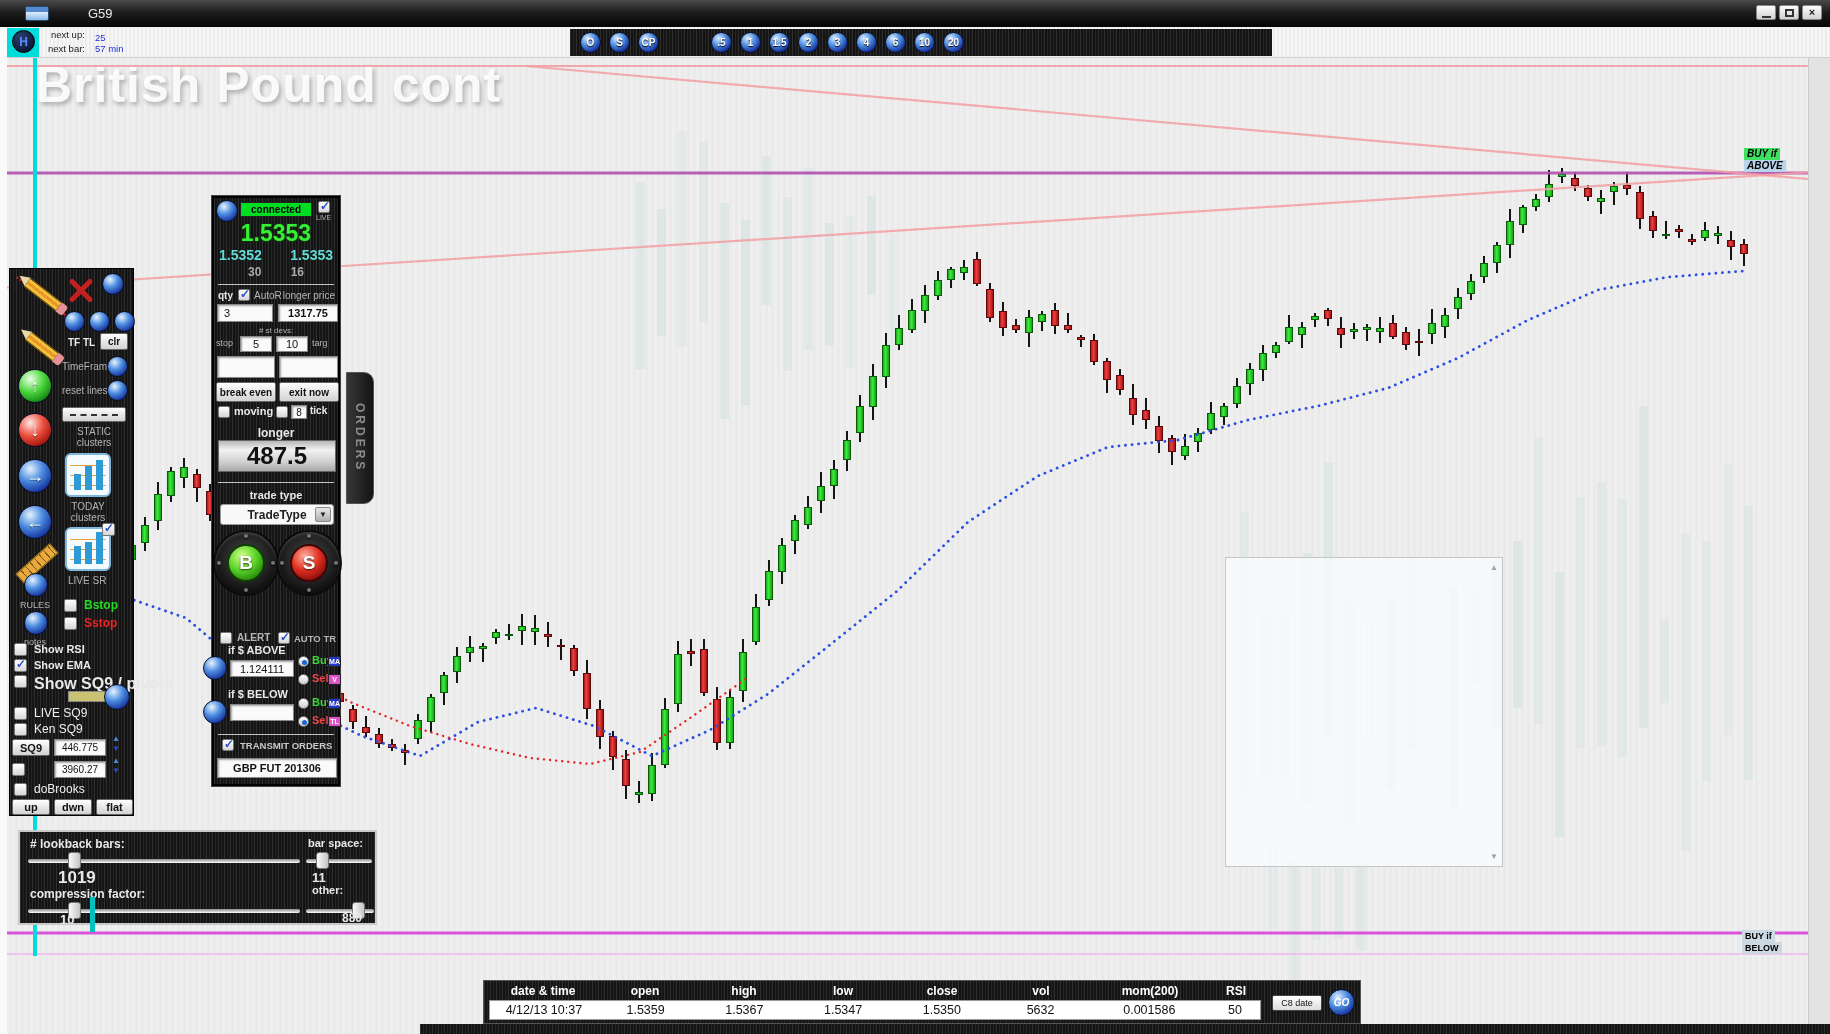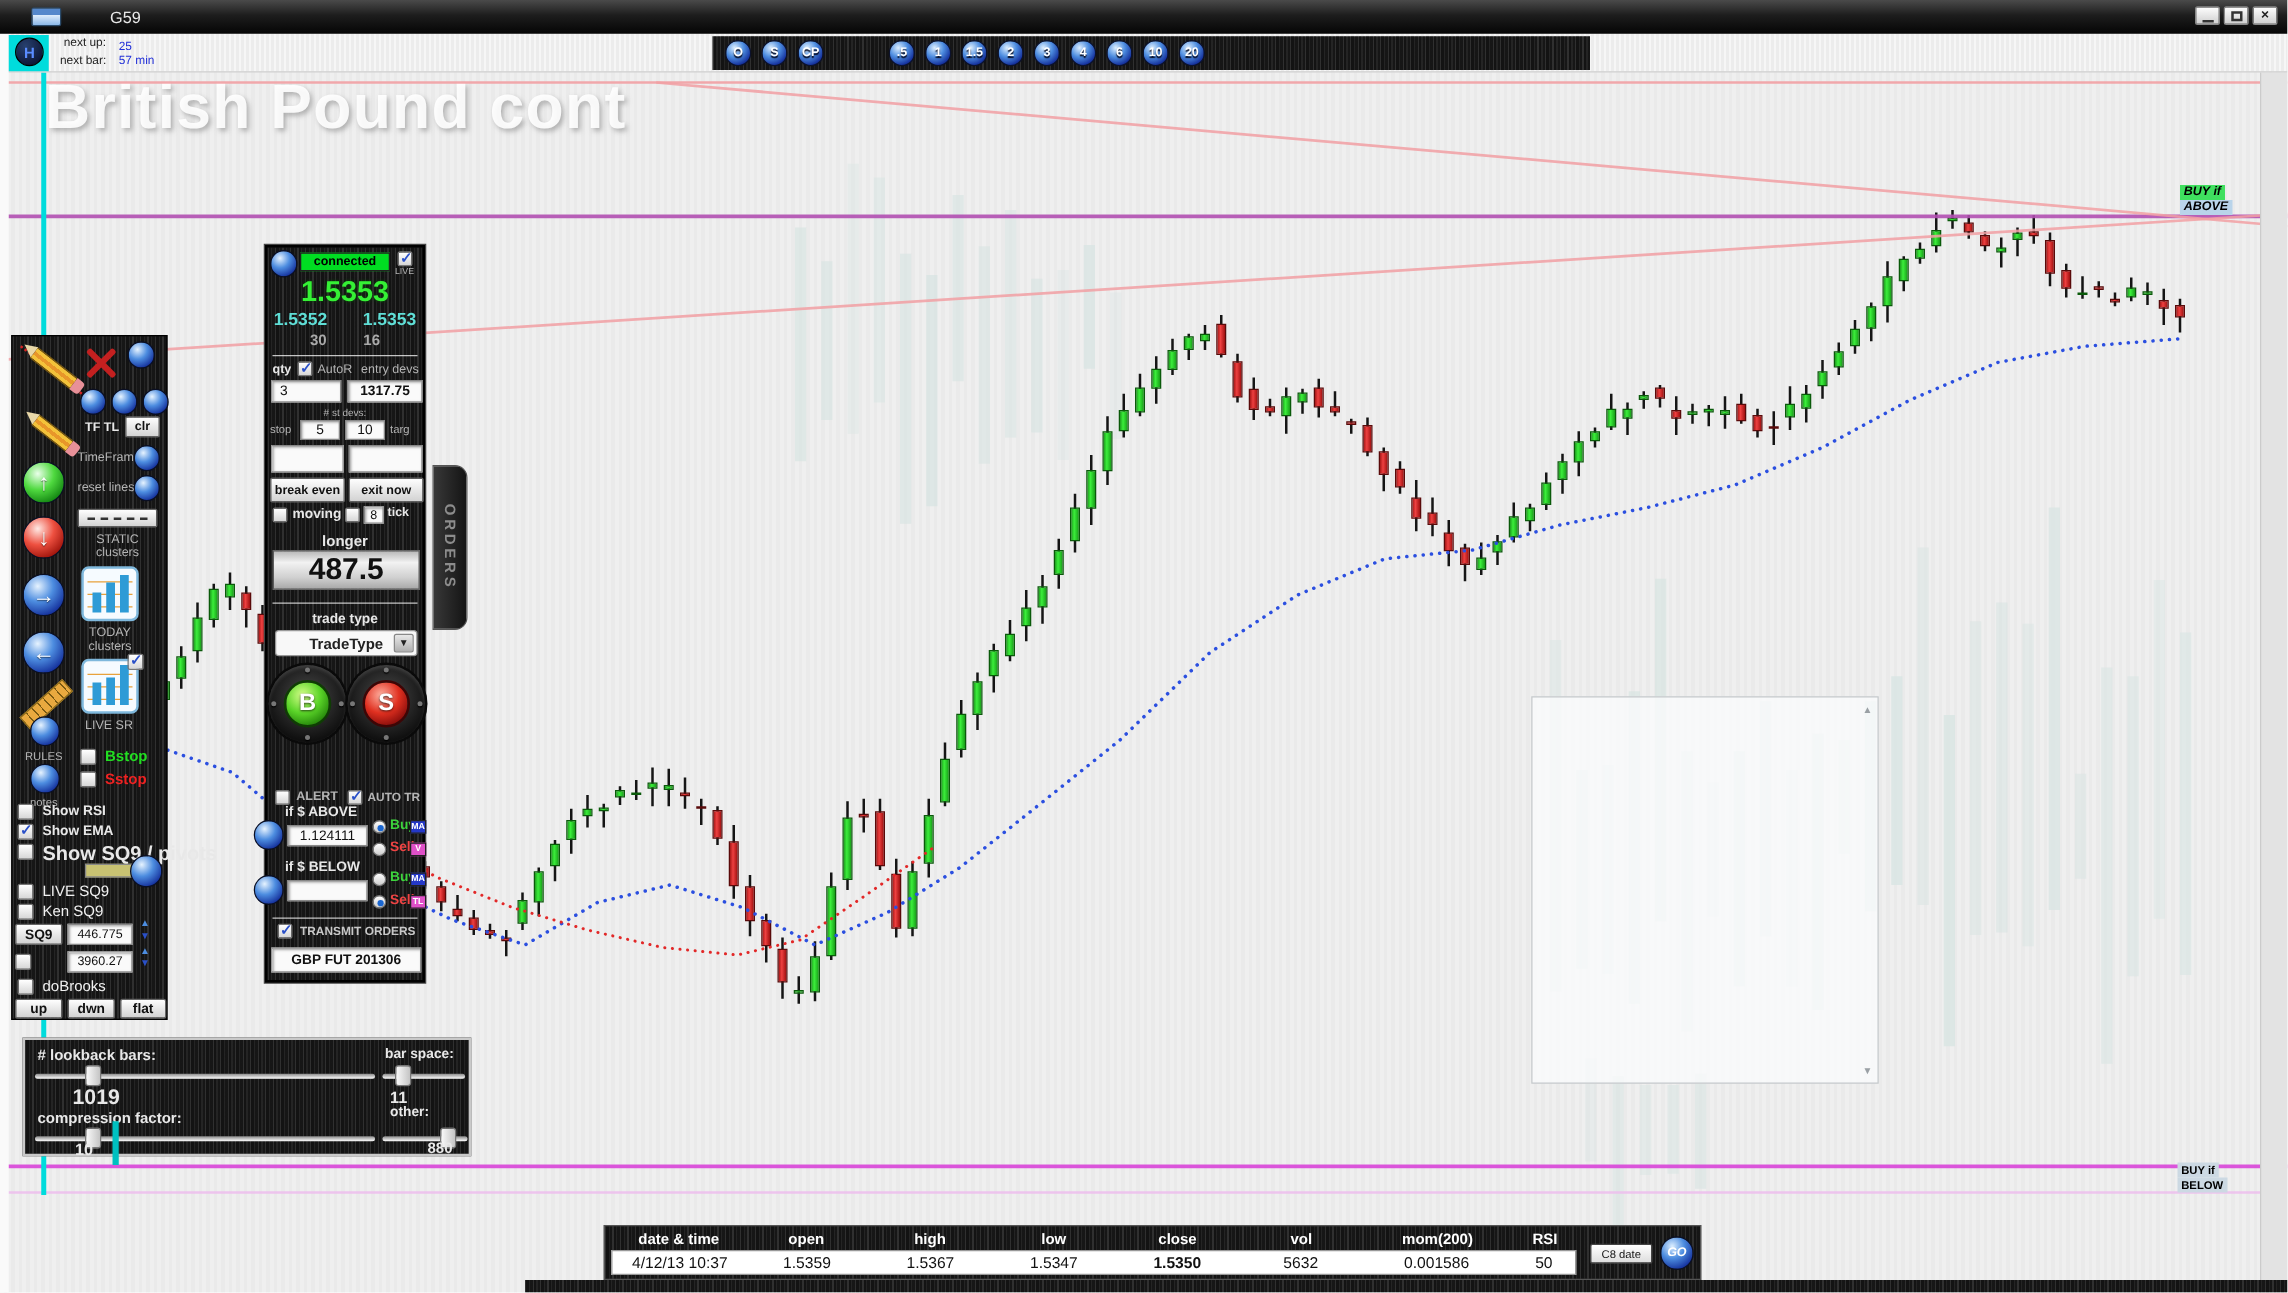--- a/index.html
+++ b/index.html
@@ -605,21 +605,21 @@
   <span class="glbl" style="left:102px;top:16px;font-size:7px">LIVE</span>
   <div id="lastprice">1.5353</div>
   <span class="quote" style="left:5px;top:49px">1.5352</span>
   <span class="quote" style="right:5px;top:49px">1.5353</span>
   <span class="qsize" style="left:34px;top:67px">30</span>
   <span class="qsize" style="right:34px;top:67px">16</span>
   <div class="sep" style="top:86px"></div>
   <span class="lbl" style="left:4px;top:92px;font-size:10px">qty</span>
   <div class="chk on" style="left:24px;top:91px;width:12px;height:12px"></div>
   <span class="glbl" style="left:40px;top:92px;font-size:10px">AutoR</span>
-  <span class="glbl" style="right:3px;top:92px;font-size:10px">entry devs</span>
+  <span class="glbl" style="right:3px;top:92px;font-size:10px">longer price</span>
   <div class="field" style="left:3px;top:106px;width:56px;height:18px;justify-content:flex-start;padding-left:6px">3</div>
   <div class="field" style="left:64px;top:106px;width:60px;height:18px;font-weight:bold">1317.75</div>
   <div class="glbl" style="left:0;top:128px;width:100%;text-align:center;font-size:8px"># st devs:</div>
   <span class="glbl" style="left:2px;top:140px;font-size:9px">stop</span>
   <div class="field" style="left:26px;top:138px;width:32px;height:16px">5</div>
   <div class="field" style="left:62px;top:138px;width:32px;height:16px">10</div>
   <span class="glbl" style="left:98px;top:140px;font-size:9px">targ</span>
   <div class="field" style="left:3px;top:158px;width:58px;height:22px"></div>
   <div class="field" style="left:65px;top:158px;width:59px;height:22px"></div>
   <div class="btn3d" style="left:2px;top:184px;width:60px;height:20px;font-size:10px">break even</div>
@@ -708,21 +708,21 @@
       <div class="th" style="width: 102px;">close</div>
       <div class="th" style="width: 96px;">vol</div>
       <div class="th" style="width: 122px;">mom(200)</div>
       <div class="th" style="width: 50px;">RSI</div>
     </div>
   <div id="tvals" style="width: 772px;">
       <div class="td" style="width: 108px;">4/12/13 10:37</div>
       <div class="td" style="width: 96px;">1.5359</div>
       <div class="td" style="width: 102px;">1.5367</div>
       <div class="td" style="width: 96px;">1.5347</div>
-      <div class="td" style="width: 102px; font-weight: bold;">1.5350</div>
+      <div class="td" style="width: 102px;">1.5350</div>
       <div class="td" style="width: 96px;">5632</div>
       <div class="td" style="width: 122px;">0.001586</div>
       <div class="td" style="width: 50px;">50</div>
     </div>
   <div id="c8btn">C8 date</div>
   <div id="goball">GO</div>
 </div>
 <div id="bottomstrip" class="darktex"></div>
 <div id="leftgutter"></div>
 <div id="rightgutter"></div>

